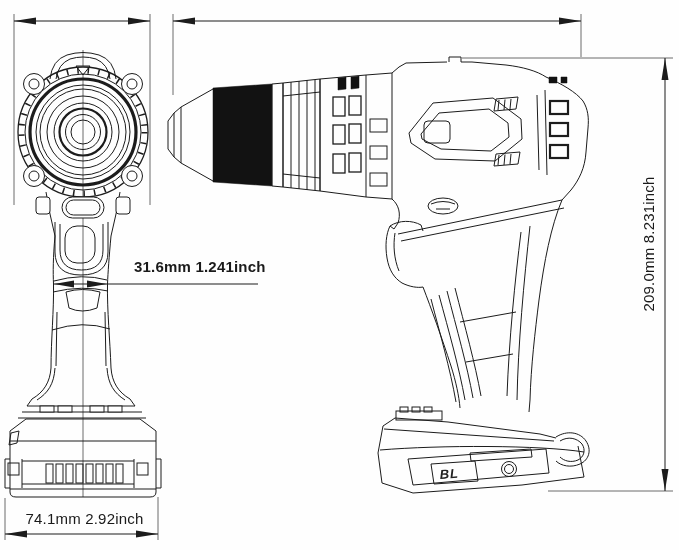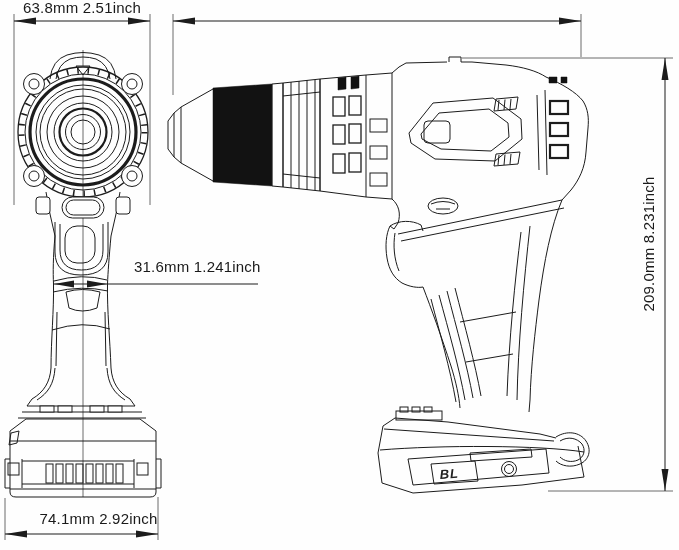--- a/index.html
+++ b/index.html
@@ -267,22 +267,21 @@
   </g>
 
   <g>
     <path class="thin" d="M5 498 V540 M158 497 V540"></path>
     <path d="M5 534 H158"></path>
     <polygon class="arrow" points="5,534 27,530.5 27,537.5"></polygon>
     <polygon class="arrow" points="158,534 136,530.5 136,537.5"></polygon>
   </g>
 </svg>
 
-  <div class="dim-label" style="left:14px;top:0;width:136px;">63.8mm 2.51inch</div>
-
-
-  <div class="dim-label" style="left:134px;top:259px;width:130px;text-align:left;">31.6mm 1.241inch</div>
+
+
+  <div class="dim-label" style="left:134px;top:259px;width:130px;text-align:center;font-weight:bold;">31.6mm 1.241inch</div>
 
   <div class="dim-label rot" style="left:564px;top:236px;width:170px;">209.0mm 8.231inch</div>
 
-  <div class="dim-label" style="left:22px;top:511px;width:153px;">74.1mm 2.92inch</div>
+  <div class="dim-label" style="left:8px;top:511px;width:153px;">74.1mm 2.92inch</div>
 
 </div>
 
 </body></html>

